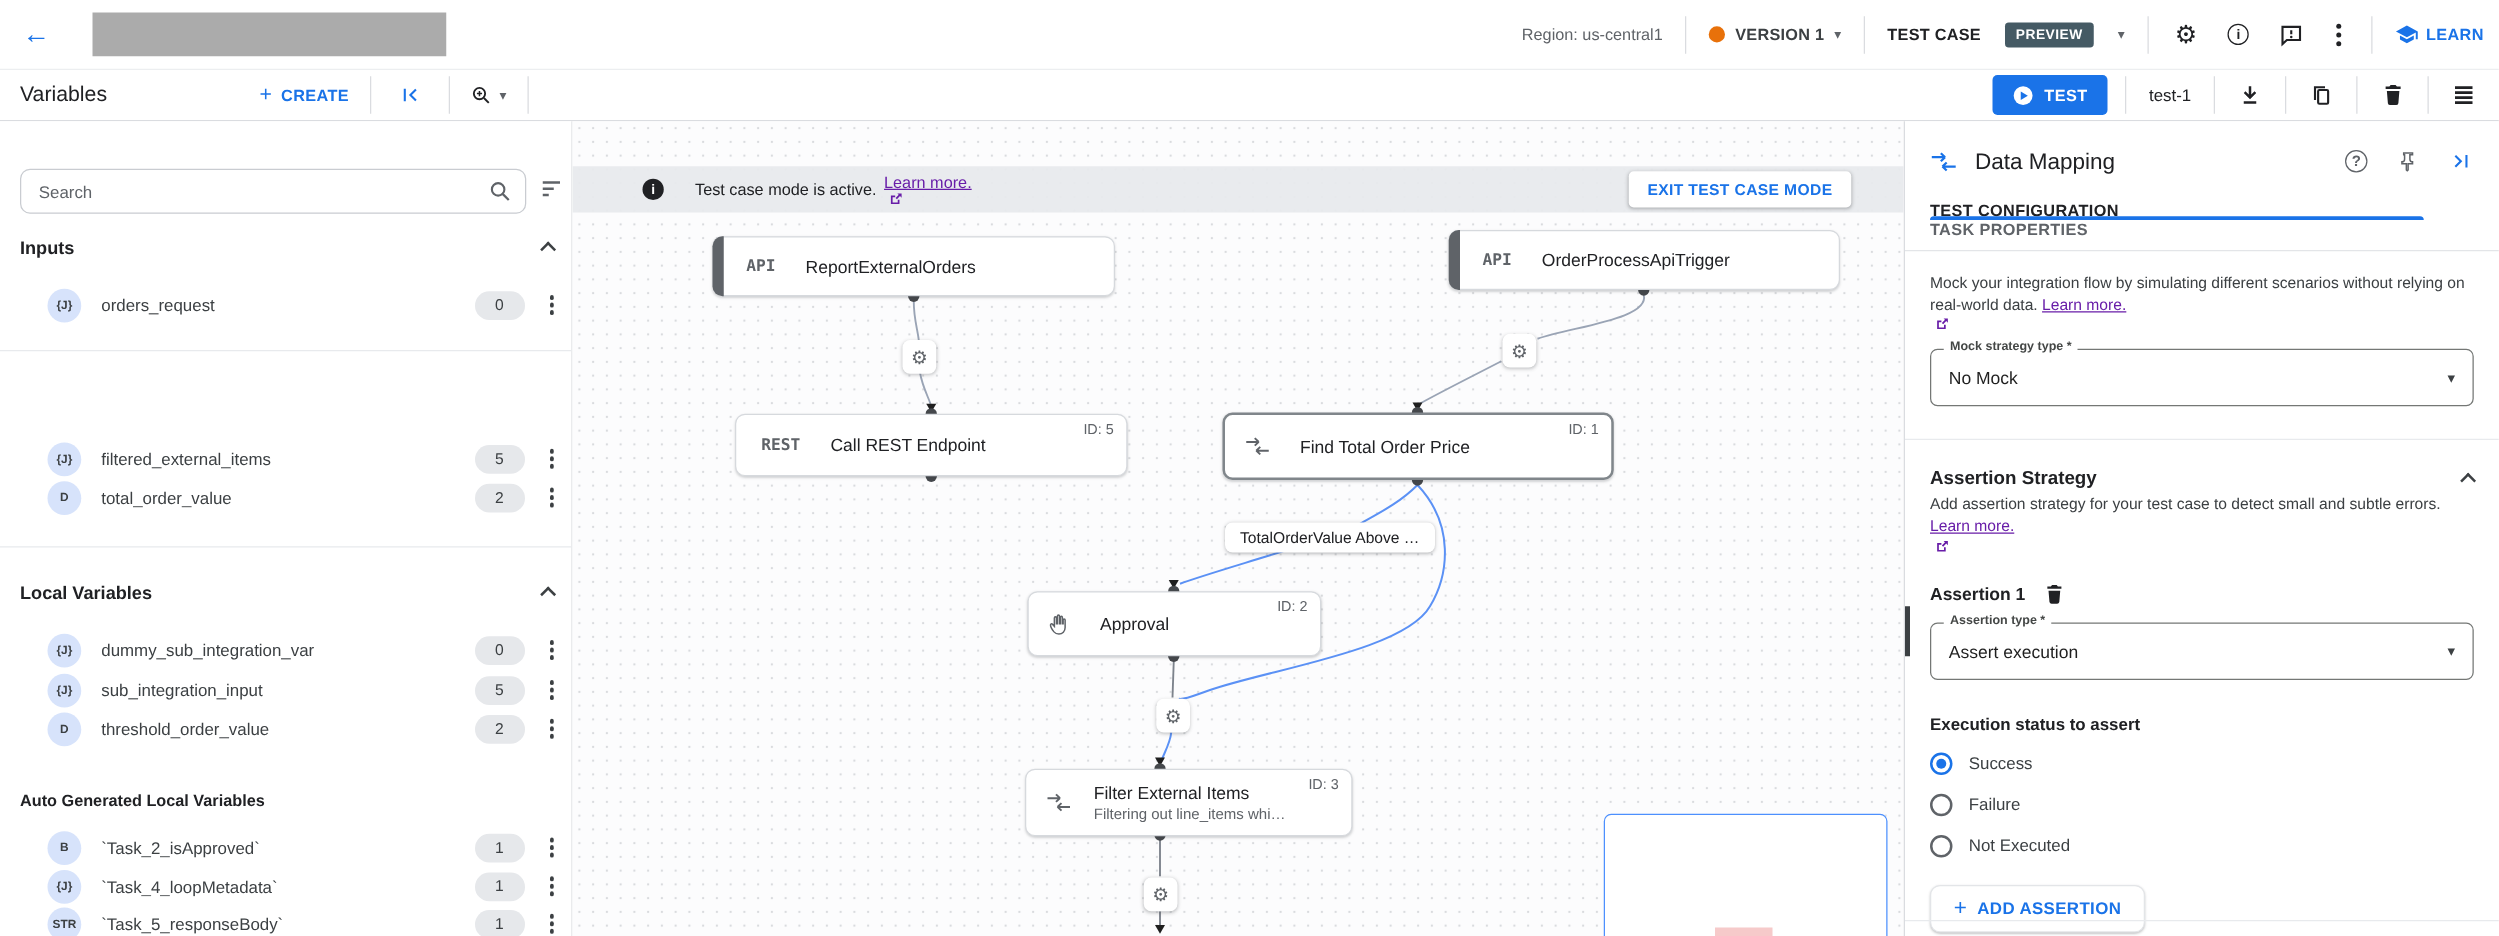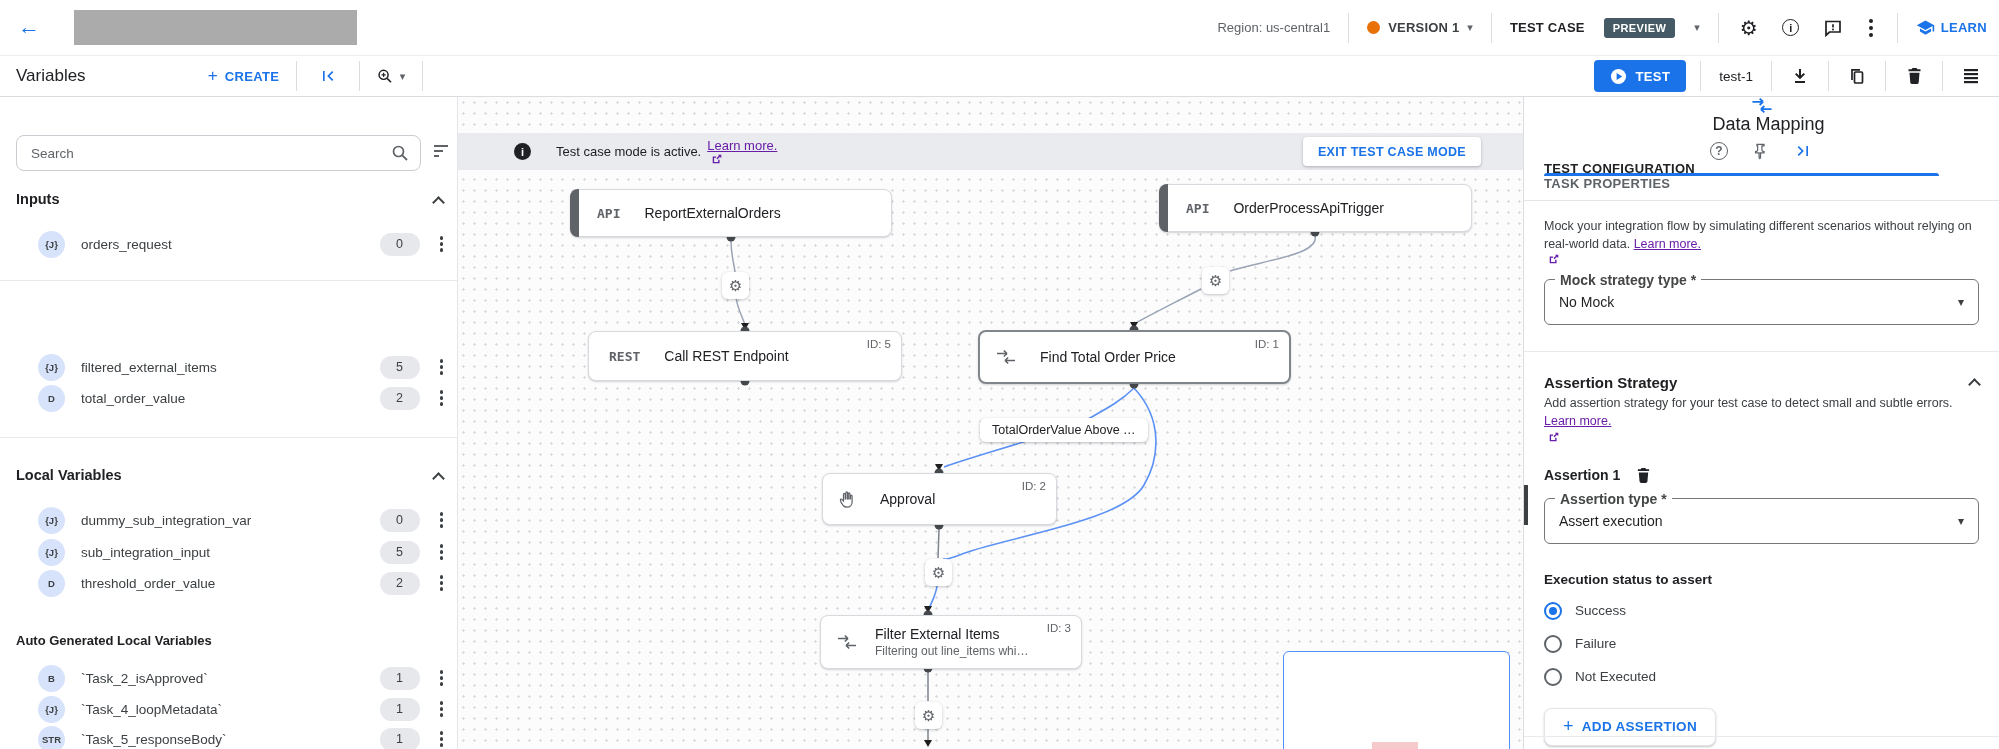--- a/index.html
+++ b/index.html
@@ -49,21 +49,21 @@
 
   
   .sidebar { position:absolute; left:0; top:97px; width:458px; height:652px; background:#fff;
     border-right:1px solid #e3e5e8; }
   .search-wrap { position:absolute; left:16px; top:38px; width:405px; height:36px; }
   .search-input { width:100%; height:100%; border:1px solid #c9ccd1; border-radius:8px;
     padding:0 38px 0 14px; font-size:13.5px; color:#202124; font-family:inherit; outline:none; }
   .search-input::placeholder { color:#5f6368; }
   .search-icon { position:absolute; right:12px; top:9px; }
   .sort-icon { position:absolute; left:434px; top:47px; cursor:pointer; }
-  .sec-header { position:absolute; left:16px; right:14px; display:flex; align-items:flex-end; justify-content:space-between; }
+  .sec-header { position:absolute; left:16px; right:14px; display:flex; align-items:flex-start; justify-content:space-between; }
   .sec-title { font-size:14.5px; font-weight:700; color:#202124; }
   .sec-title.small { font-size:13px; }
   .chev-up { width:9px; height:9px; border-left:2.2px solid #3c4043; border-top:2.2px solid #3c4043;
     transform:rotate(45deg); margin-top:4px; cursor:pointer; }
   .var-row { position:absolute; left:38px; right:10px; height:30px; display:flex; align-items:center; }
   .var-type { width:27px; height:27px; border-radius:50%; background:#d7e3fb; color:#3c4043;
     font-size:9.5px; font-weight:700; display:flex; align-items:center; justify-content:center; flex:none; }
   .var-name { font-size:13.5px; color:#3c4043; margin-left:16px; flex:1 1 auto; white-space:nowrap;
     overflow:hidden; text-overflow:ellipsis; }
   .count-pill { min-width:40px; height:23px; background:#e6e8eb; border-radius:12px; font-size:12.5px;
@@ -106,38 +106,38 @@
     font-size:15px; color:#5f6368; cursor:pointer; }
   .edge-chip { position:absolute; background:#fff; border-radius:6px; box-shadow:0 1px 3px rgba(60,64,67,.35);
     font-size:12.5px; color:#202124; padding:5px 12px; white-space:nowrap; cursor:pointer; }
   .minimap { position:absolute; background:#fff; border:1.5px solid #4d90fe; border-radius:6px; }
   .minimap-highlight { position:absolute; left:88px; top:90px; width:46px; height:16px; background:#f6caca; }
 
   
   .panel { position:absolute; left:1523px; top:97px; width:476px; height:652px; background:#fff;
     border-left:1px solid #dadce0; }
   .panel-scroll-thumb { position:absolute; left:0; top:388px; width:3.5px; height:40px; background:#3c4043; }
-  .panel-header { display:flex; align-items:center; height:64px; padding:0 20px;flex-direction:column; }
+  .panel-header { display:flex; align-items:center; height:64px; padding:0 20px; }
   .panel-title { font-size:18px; color:#202124; margin-left:14px; flex:1; }
   .panel-hicons { display:flex; align-items:center; gap:24px; }
   .help-circle { width:18px; height:18px; border:1.6px solid #5f6368; border-radius:50%; font-size:12px;
     color:#5f6368; font-weight:700; display:flex; align-items:center; justify-content:center; cursor:pointer; }
   .tabs { display:flex; padding:0 20px; height:40px; border-bottom:1px solid #e3e5e8;flex-direction:column; }
   .tab { font-size:13px; font-weight:700; letter-spacing:.3px; color:#5f6368; margin-right:40px;
     display:flex; align-items:center; position:relative; cursor:pointer; }
   .tab.active { color:#202124; }
   .tab.active::after { content:""; position:absolute; left:0; right:0; bottom:0; height:3px;
     background:#1a73e8; border-radius:3px 3px 0 0; }
   .panel-body { padding:16px 20px 0 20px; }
   .p-desc { font-size:12.5px; color:#3c4043; line-height:1.45; }
   .p-link { color:#681da8; text-decoration:underline; cursor:pointer; }
   .field { position:relative; border:1px solid #747775; border-radius:6px; height:46px; margin-top:14px;
     display:flex; align-items:center; padding:0 14px; cursor:pointer; }
   .field-label { position:absolute; top:-8px; left:10px; background:#fff; padding:0 5px;
-    font-size:14px; font-weight:700; color:#444746; }
+    font-size:10px; font-weight:700; color:#444746; }
   .field-value { font-size:14px; color:#1f1f1f; flex:1; }
   .field .caret { font-size:12px; color:#3c4043; }
   .panel-divider { height:1px; background:#e8eaed; margin:26px -20px 0 -20px; }
   .section-head { display:flex; align-items:center; justify-content:space-between; margin-top:22px; }
   .section-title { font-size:15px; font-weight:700; color:#202124; }
   .assertion-row { display:flex; align-items:center; gap:16px; margin-top:24px; }
   .assertion-label { font-size:14px; font-weight:700; color:#202124; }
   .exec-label { font-size:13.5px; font-weight:700; color:#202124; margin-top:28px; }
   .radio-row { display:flex; align-items:center; gap:13px; margin-top:15px; cursor:pointer; }
   .radio { width:18px; height:18px; border-radius:50%; border:2px solid #5f6368; position:relative; flex:none; }

